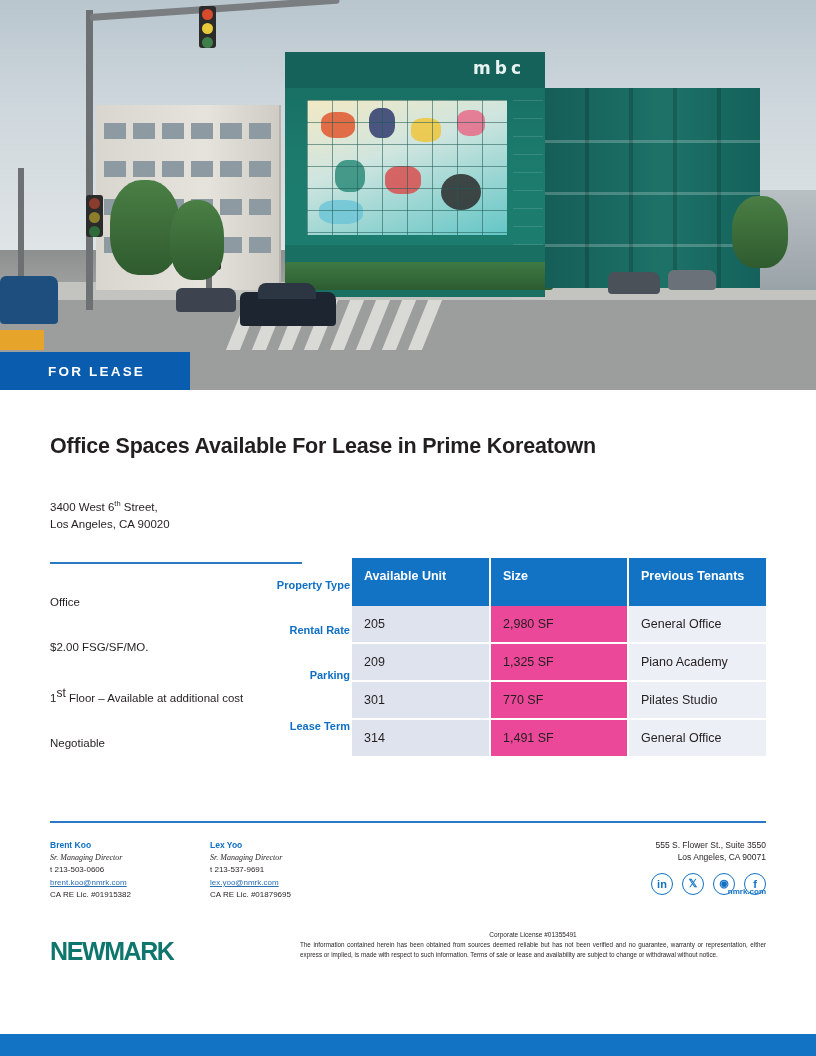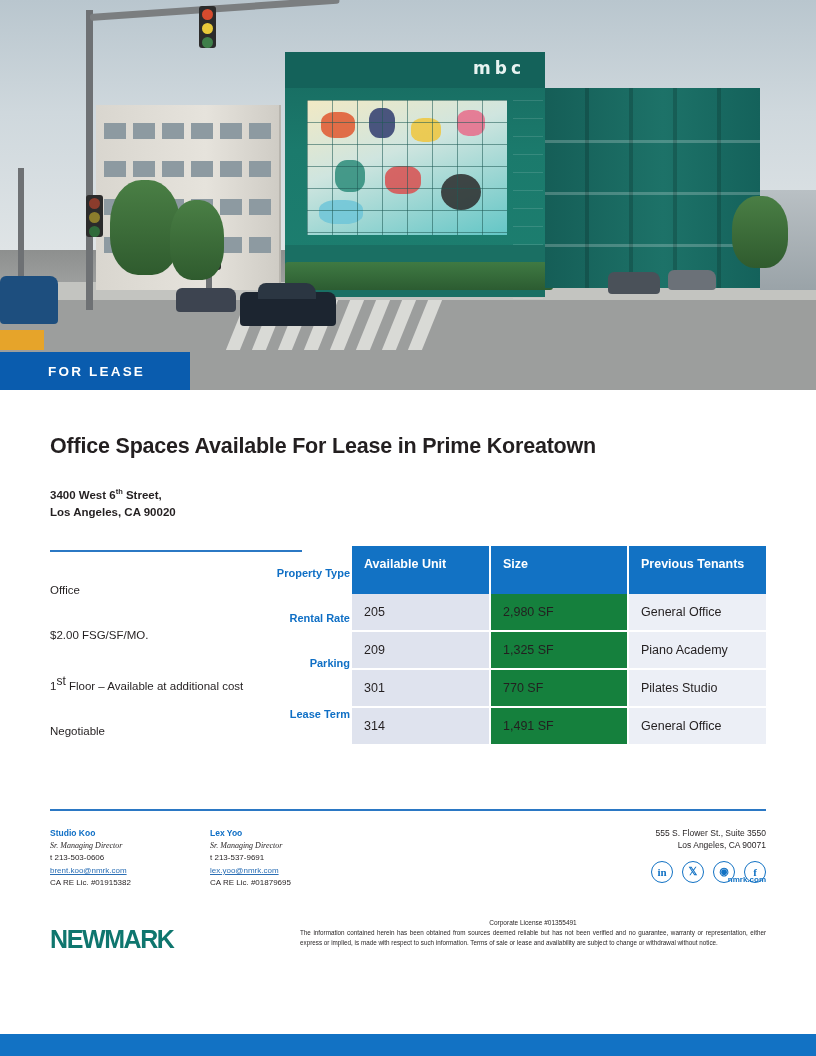--- a/index.html
+++ b/index.html
@@ -141,21 +141,21 @@
     padding-left: 48px; font-size: 13.5px; font-weight: 700; letter-spacing: 2.2px;
   }
 
   
   .content { padding: 0 50px; position: relative; }
   h1.title {
     font-size: 21.5px; font-weight: 700; color: #231f20;
     margin: 44px 0 0 0; letter-spacing: -.2px;
   }
   .address {
-    margin-top: 28px; font-size: 11.5px; font-weight: 700; line-height: 1.45; color: #231f20;
+    margin-top: 40px; font-size: 11.5px; font-weight: 400; line-height: 1.45; color: #231f20;
   }
   .address sup { font-size: 7.5px; vertical-align: super; }
 
   .cols { display: flex; margin-top: 26px; }
   .col-left { width: 300px; padding-top: 4px; }
   .divider-short { width: 252px; height: 2px; background: #2b78c4; margin-bottom: 15px; }
   .fact { margin-bottom: 16px; }
   .fact .lbl { color: #0f6fc5; font-size: 11px; font-weight: 700; margin-bottom: 5px; text-align: right; }
   .fact .val { font-size: 11.5px; color: #231f20; }
   .fact .val sup { font-size: 12px; vertical-align: super; }
@@ -169,21 +169,21 @@
     text-align: left; padding: 11px 12px; vertical-align: top;
     border-right: 2px solid #ffffff; line-height: 1.2; height: 48px;
   }
   table.units th:last-child { border-right: none; }
   table.units td {
     font-size: 12.5px; padding: 11px 12px; color: #231f20;
     border-right: 2px solid #ffffff; border-bottom: 2px solid #ffffff;
   }
   table.units td:last-child { border-right: none; }
   table.units tbody tr td:nth-child(1) { background: #dfe3ee; }
-  table.units tbody tr td:nth-child(2) { background: #15803d; }
+  table.units tbody tr td:nth-child(2) { background: #ec4899; }
   table.units tbody tr td:nth-child(3) { background: #eceff6; }
   .col-w1 { width: 138px; }
   .col-w2 { width: 138px; }
   .col-w3 { width: 138px; }
 
   
   .contact-wrap { margin-top: 56px; }
   .divider-full { height: 1.5px; background: #2b78c4; width: 716px; }
   .forinfo {
     font-family: "Liberation Serif", serif; font-style: italic;
@@ -199,21 +199,21 @@
     font-size: 8.5px; line-height: 1.5;
   }
   .socials {
     position: absolute; right: 0; top: 34px;
     display: flex; gap: 9px;
   }
   .soc {
     width: 22px; height: 22px; border-radius: 50%;
     border: 1.3px solid #1272c4; color: #1272c4;
     display: flex; align-items: center; justify-content: center;
-    font-size: 11px; font-weight: 700; font-family: Liberation Serif, serif; text-align: right;
+    font-size: 11px; font-weight: 700; font-family: Liberation Sans, sans-serif; text-align: right;
   }
   .nmrk-link {
     position: absolute; right: 0; top: 48px; color: #1272c4;
     font-size: 8px; font-weight: 700;
   }
 
   
   .footer { margin-top: 30px; display: flex; align-items: flex-start; }
   .logo {
     font-size: 25px; font-weight: 700; letter-spacing: -1.4px;
@@ -422,21 +422,21 @@
         </tbody>
       </table>
     </div>
   </div>
 
   <div class="contact-wrap">
     <div class="divider-full"></div>
 
     <div class="contacts">
       <div class="person">
-        <div class="name">Studio Koo</div>
+        <div class="name">Brent Koo</div>
         <div class="role">Sr. Managing Director</div>
         <div>t  213-503-0606</div>
         <div class="mail">brent.koo@nmrk.com</div>
         <div>CA RE Lic. #01915382</div>
       </div>
 
       <div class="person">
         <div class="name">Lex Yoo</div>
         <div class="role">Sr. Managing Director</div>
         <div>t  213-537-9691</div>

